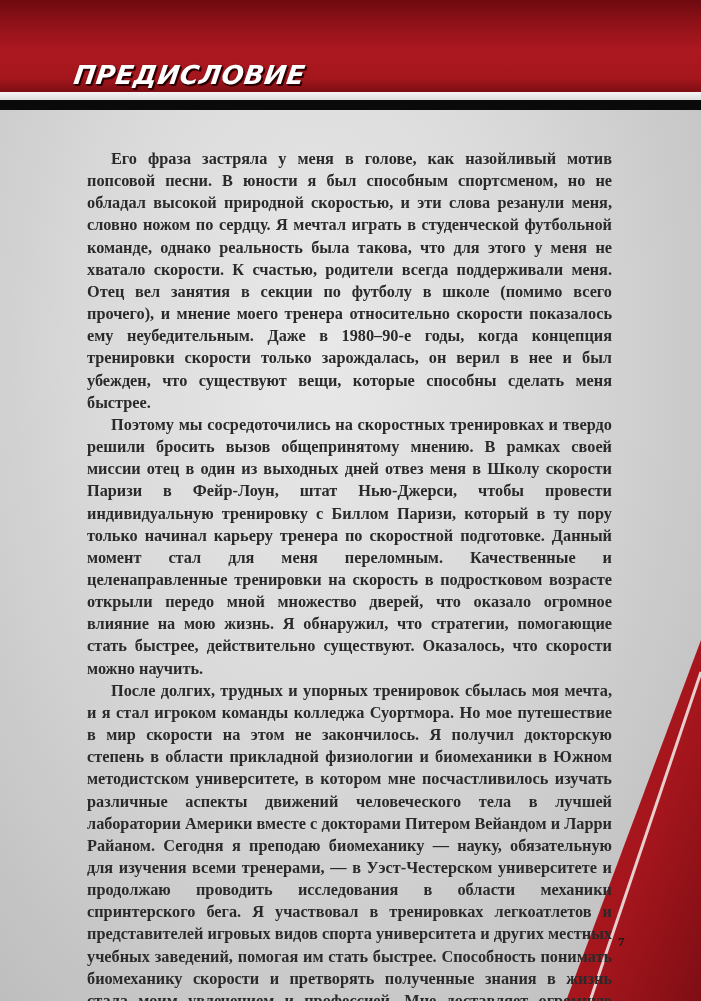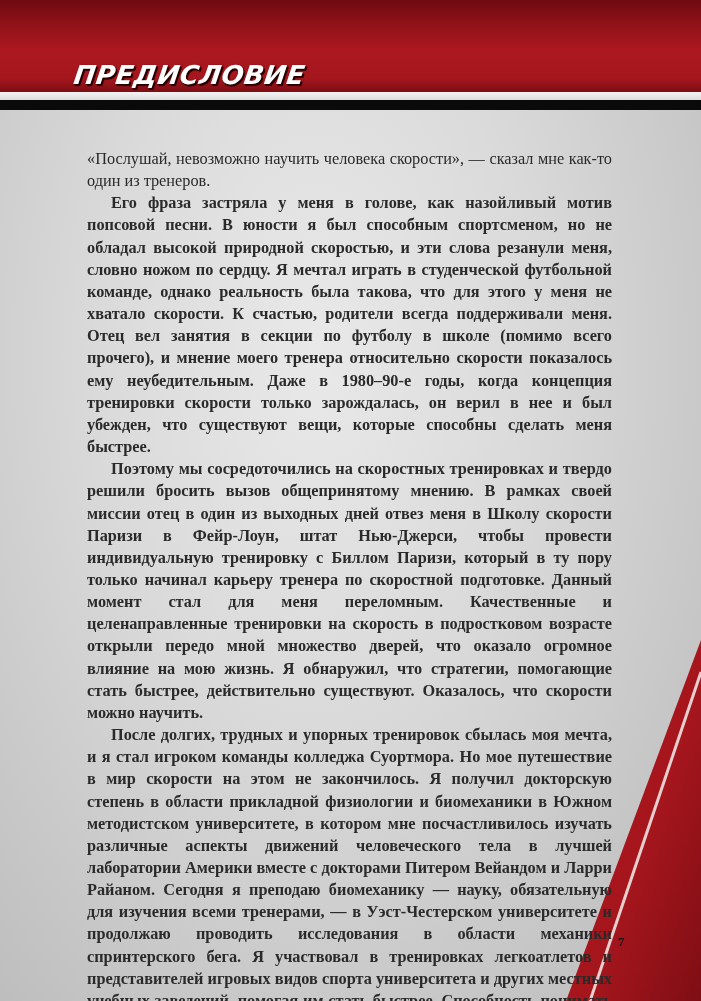--- a/index.html
+++ b/index.html
@@ -70,19 +70,18 @@
       <stop offset="0" stop-color="#c01a22"></stop>
       <stop offset="0.6" stop-color="#a3151c"></stop>
       <stop offset="1" stop-color="#7e0e14"></stop>
     </linearGradient>
   </defs>
   <polygon points="701,640 701,1001 566,1001" fill="url(#redg)"></polygon>
   <line x1="701" y1="672" x2="590" y2="1001" stroke="#e8cfcf" stroke-width="3"></line>
 </svg>
 
 <div class="body-text">
-  <p class="first">«Послушай, невозможно научить человека скорости», — сказал мне как-то один из тренеров.</p>
   <p class="indent">Его фраза застряла у меня в голове, как назойливый мотив попсовой песни. В юности я был способным спортсменом, но не обладал высокой природной скоростью, и эти слова резанули меня, словно ножом по сердцу. Я мечтал играть в студенческой футбольной команде, однако реальность была такова, что для этого у меня не хватало скорости. К счастью, родители всегда поддерживали меня. Отец вел занятия в секции по футболу в школе (помимо всего прочего), и мнение моего тренера относительно скорости показалось ему неубедительным. Даже в 1980–90-е годы, когда концепция тренировки скорости только зарождалась, он верил в нее и был убежден, что существуют вещи, которые способны сделать меня быстрее.</p>
   <p class="indent">Поэтому мы сосредоточились на скоростных тренировках и твердо решили бросить вызов общепринятому мнению. В рамках своей миссии отец в один из выходных дней отвез меня в Школу скорости Паризи в Фейр-Лоун, штат Нью-Джерси, чтобы провести индивидуальную тренировку с Биллом Паризи, который в ту пору только начинал карьеру тренера по скоростной подготовке. Данный момент стал для меня переломным. Качественные и целенаправленные тренировки на скорость в подростковом возрасте открыли передо мной множество дверей, что оказало огромное влияние на мою жизнь. Я обнаружил, что стратегии, помогающие стать быстрее, действительно существуют. Оказалось, что скорости можно научить.</p>
   <p class="indent">После долгих, трудных и упорных тренировок сбылась моя мечта, и я стал игроком команды колледжа Суортмора. Но мое путешествие в мир скорости на этом не закончилось. Я получил докторскую степень в области прикладной физиологии и биомеханики в Южном методистском университете, в котором мне посчастливилось изучать различные аспекты движений человеческого тела в лучшей лаборатории Америки вместе с докторами Питером Вейандом и Ларри Райаном. Сегодня я преподаю биомеханику — науку, обязательную для изучения всеми тренерами, — в Уэст-Честерском университете и продолжаю проводить исследования в области механики спринтерского бега. Я участвовал в тренировках легкоатлетов и представителей игровых видов спорта университета и других местных учебных заведений, помогая им стать быстрее. Способность понимать биомеханику скорости и претворять полученные знания в жизнь стала моим увлечением и профессией. Мне доставляет огромную радость осознание того факта,</p>
 </div>
 
 <div class="page-number">7</div>
 
 </body></html>

